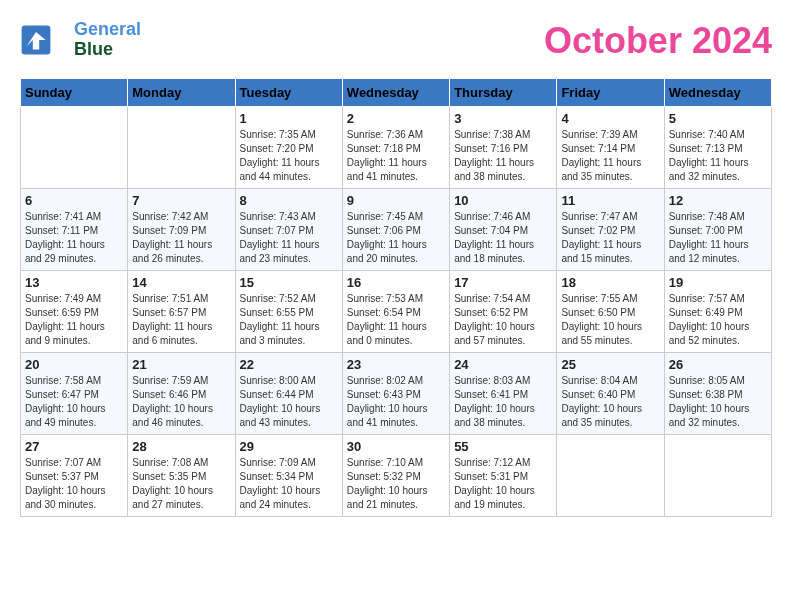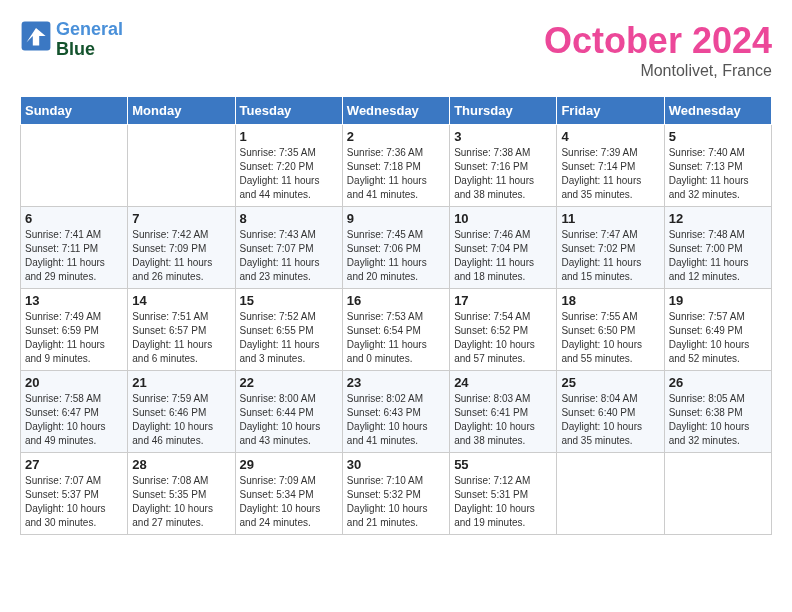--- a/index.html
+++ b/index.html
@@ -11,22 +11,22 @@
       padding: 20px;
     }
     .header {
       display: flex;
       justify-content: space-between;
       align-items: flex-start;
       margin-bottom: 16px;
     }
     .logo {
       display: flex;
-      align-items: flex-start;
-      gap: 4px;
+      align-items: center;
+      gap: 22px;
     }
     .logo-text {
       font-size: 18px;
       font-weight: bold;
       color: #333;
       line-height: 1.1;
     }
     .logo-text span {
       color: #4a90d9;
     }
@@ -46,21 +46,21 @@
       font-size: 16px;
       color: #555;
     }
     .calendar {
       width: 100%;
       border-collapse: collapse;
       font-size: 11px;
     }
     .calendar th {
       background: #3b78c3;
-      color: #ffffff;
+      color: #000000;
       padding: 6px 4px;
       text-align: left;
       font-size: 13px;
       font-weight: bold;
       border: 1px solid #fff;
     }
     .calendar td {
       vertical-align: top;
       border: 1px solid #ccc;
       padding: 4px;
@@ -96,21 +96,20 @@
       <rect x="2" y="2" width="36" height="36" rx="4" fill="#3b78c3"></rect>
       <polygon points="8,28 20,10 32,20 24,20 24,32 16,32 16,20" fill="white"></polygon>
     </svg>
     <div class="logo-text">
       <div><span>General</span></div>
       <div><span style="color:#14532d">Blue</span></div>
     </div>
   </div>
   <div class="title-block">
     <div class="month-title">October 2024</div>
-    <div class="location">Montolivet, France</div>
   </div>
 </div>
 
 <table class="calendar">
   <thead>
     <tr>
     <th>Sunday</th>
         <th>Monday</th>
         <th>Tuesday</th>
         <th>Wednesday</th>

